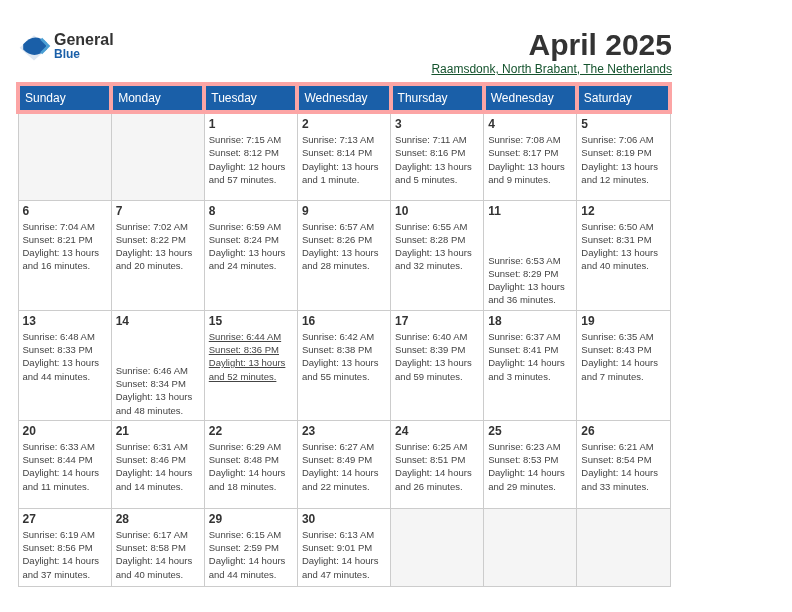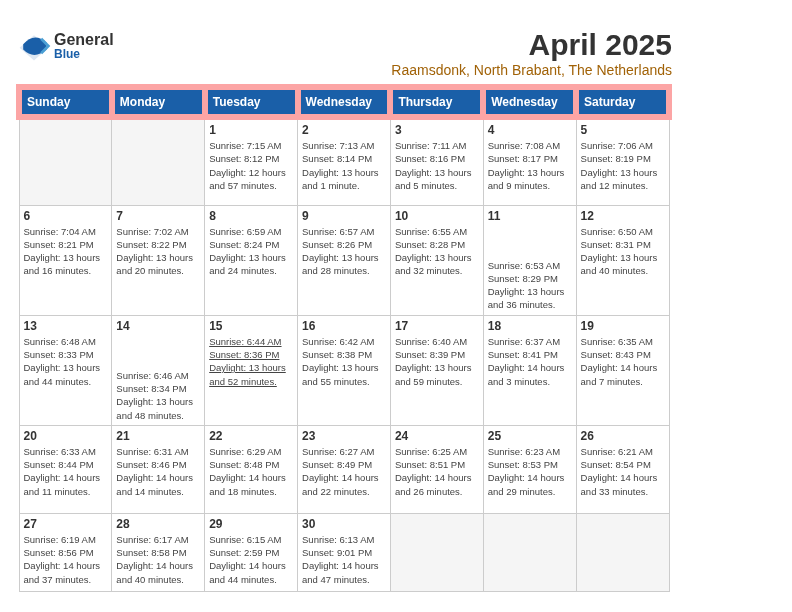--- a/index.html
+++ b/index.html
@@ -49,36 +49,37 @@
     }
     .title-block {
       text-align: right;
     }
     .main-title {
       font-size: 30px;
       font-weight: bold;
       color: #333;
     }
     .subtitle {
-      font-size: 14px;
-      color: #a16207;
+      font-size: 12px;
+      color: #14532d;
+      text-decoration: underline;
     }
     table {
       width: 100%;
       border-collapse: collapse;
       table-layout: fixed;
     }
     .day-header {
       background-color: #1a5fa8;
       color: #fff;
       text-align: left;
       padding: 5px 5px;
       font-size: 12px;
-      font-weight: bold;
-      border: 6px solid #fca5a5;
+      font-weight: normal;
+      border: 4px solid #fca5a5;
     }
     .cal-cell {
       vertical-align: top;
       border: 1px solid #ccc;
       padding: 3px 4px;
       height: 88px;
       background: #fff;
     }
     .cal-cell.empty {
       background: #f5f5f5;

